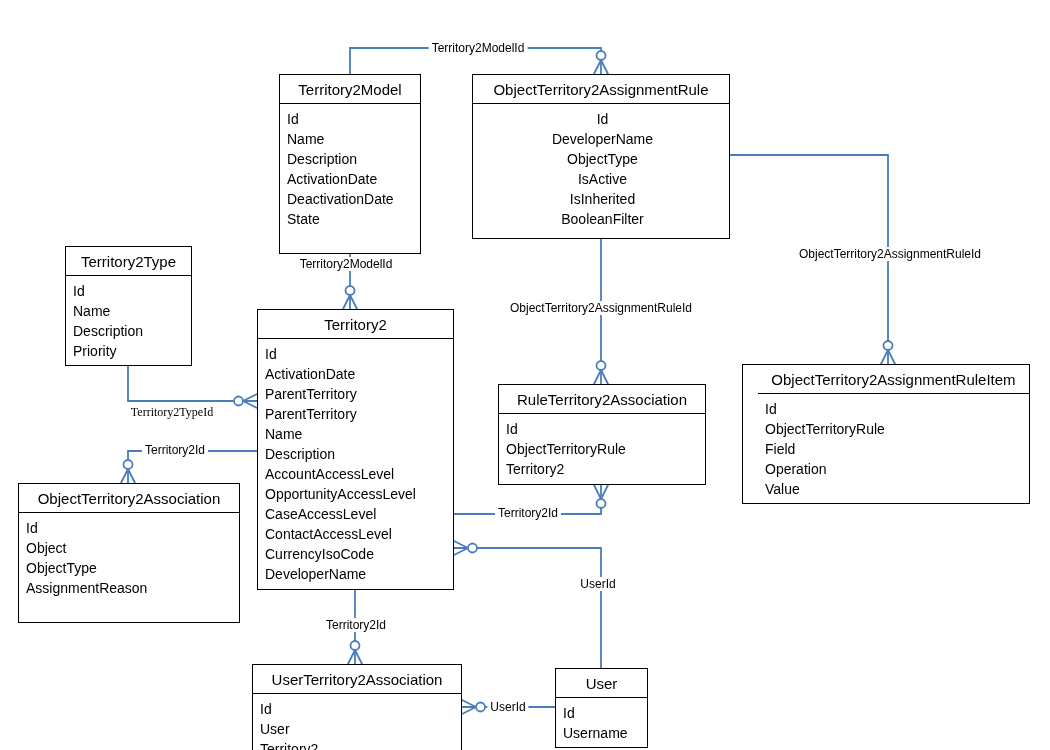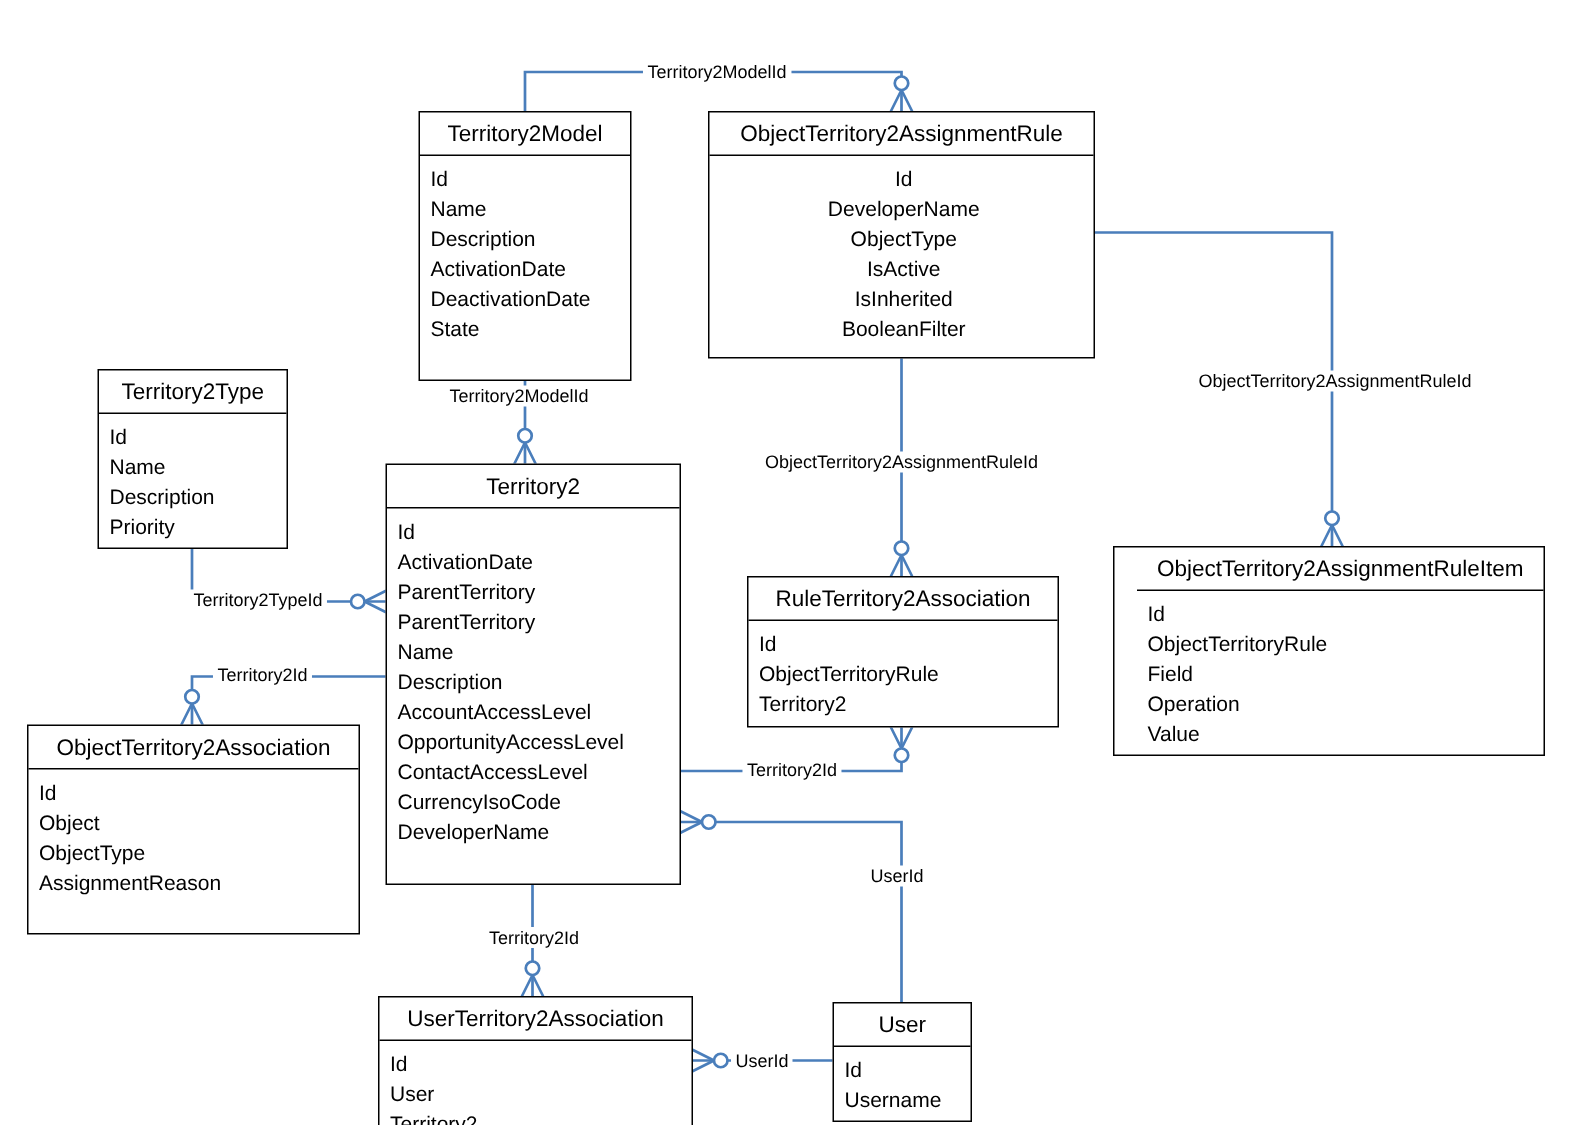--- a/index.html
+++ b/index.html
@@ -123,21 +123,21 @@
       <g>
         <polyline class="conn-line" points="462,671 555,671"></polyline>
         <path class="conn-line" d="M476 671 L462 664 M476 671 L462 678"></path>
         <circle class="conn-circle" cx="480.5" cy="671" r="4.5"></circle>
       </g>
     </svg>
 <div class="conn-label" style="left: 478px; top: 12px;">Territory2ModelId</div>
     <div class="conn-label" style="left: 346px; top: 228px;">Territory2ModelId</div>
     <div class="conn-label" style="left: 601px; top: 272px;">ObjectTerritory2AssignmentRuleId</div>
     <div class="conn-label" style="left: 890px; top: 218px;">ObjectTerritory2AssignmentRuleId</div>
-    <div class="conn-label" style="left: 172px; top: 364px;">Territory2TypeId</div>
+    <div class="conn-label" style="left: 172px; top: 376px; font-family: Liberation Serif, serif;">Territory2TypeId</div>
     <div class="conn-label" style="left: 175px; top: 414px;">Territory2Id</div>
     <div class="conn-label" style="left: 528px; top: 477px;">Territory2Id</div>
     <div class="conn-label" style="left: 598px; top: 548px;">UserId</div>
     <div class="conn-label" style="left: 356px; top: 589px;">Territory2Id</div>
     <div class="conn-label" style="left: 508px; top: 671px;">UserId</div>
     <div class="entity" style="left: 279px; top: 38px; width: 142px; height: 180px;">
       <div class="entity-title">Territory2Model</div>
       <div class="entity-fields">
         <div class="entity-field">Id</div>
         <div class="entity-field">Name</div>
@@ -171,20 +171,21 @@
       <div class="entity-title">Territory2</div>
       <div class="entity-fields">
         <div class="entity-field">Id</div>
         <div class="entity-field">ActivationDate</div>
         <div class="entity-field">ParentTerritory</div>
         <div class="entity-field">ParentTerritory</div>
         <div class="entity-field">Name</div>
         <div class="entity-field">Description</div>
         <div class="entity-field">AccountAccessLevel</div>
         <div class="entity-field">OpportunityAccessLevel</div>
+        <div class="entity-field">CaseAccessLevel</div>
         <div class="entity-field">ContactAccessLevel</div>
         <div class="entity-field">CurrencyIsoCode</div>
         <div class="entity-field">DeveloperName</div>
       </div>
     </div>
     <div class="entity" style="left: 498px; top: 348px; width: 208px; height: 101px;">
       <div class="entity-title">RuleTerritory2Association</div>
       <div class="entity-fields">
         <div class="entity-field">Id</div>
         <div class="entity-field">ObjectTerritoryRule</div>

